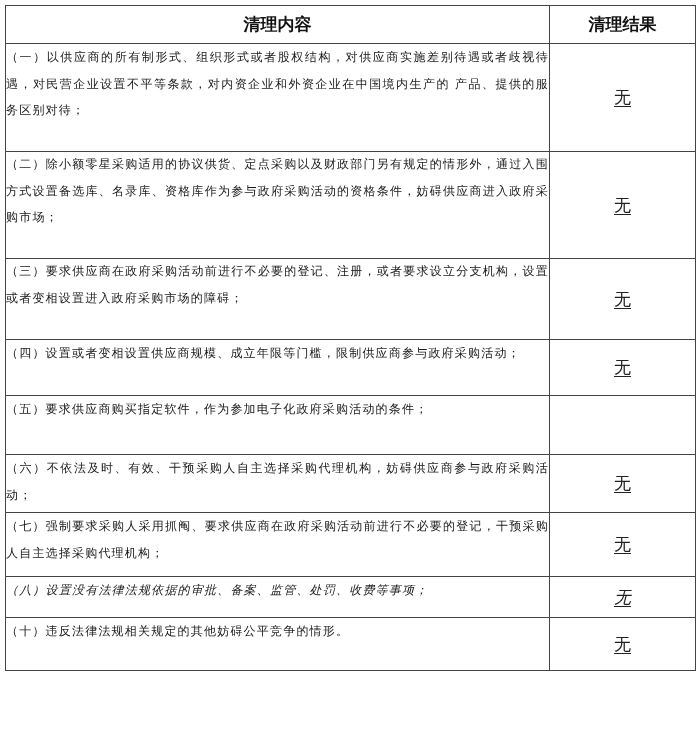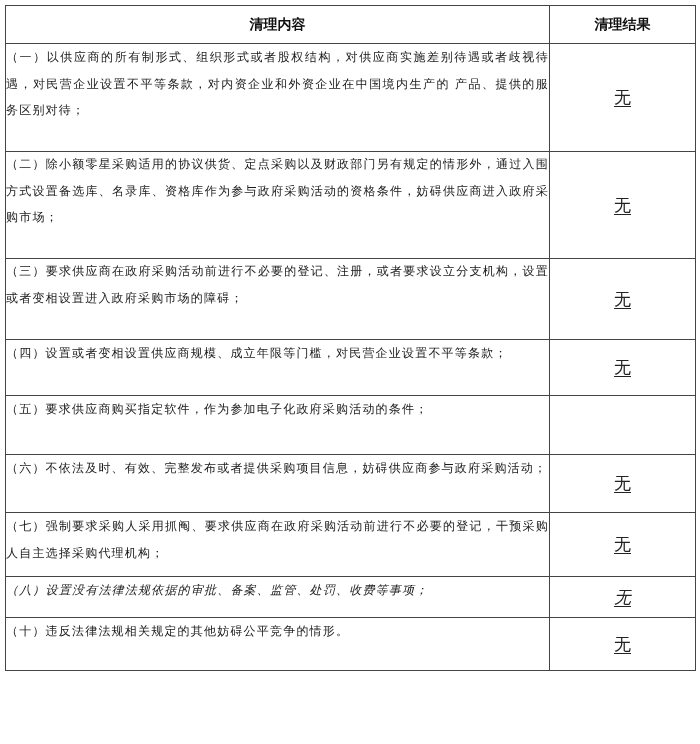--- a/index.html
+++ b/index.html
@@ -26,21 +26,21 @@
     table.review td, table.review th {
       border: 1.5px solid #444;
       padding: 0;
     }
     col.c-content { width: 544px; }
     col.c-result { width: 146px; }
     th.hdr {
       height: 37px;
       font-family: Liberation Serif, serif;
       font-weight: bold;
-      font-size: 14px;
+      font-size: 17px;
       text-align: center;
       vertical-align: middle;
       color: #111;
     }
     td.content {
       font-size: 12px;
       line-height: 26.5px;
       padding: 2px 4px 1px 4px;
       vertical-align: top;
       letter-spacing: 1.2px;
@@ -89,29 +89,29 @@
     </tr>
     <tr class="r2">
       <td class="content">（二）除小额零星采购适用的协议供货、定点采购以及财政部门另有规定的情形外，通过入围方式设置备选库、名录库、资格库作为参与政府采购活动的资格条件，妨碍供应商进入政府采购市场；</td>
       <td class="result"><span>无</span></td>
     </tr>
     <tr class="r3">
       <td class="content">（三）要求供应商在政府采购活动前进行不必要的登记、注册，或者要求设立分支机构，设置或者变相设置进入政府采购市场的障碍；</td>
       <td class="result"><span>无</span></td>
     </tr>
     <tr class="r4">
-      <td class="content">（四）设置或者变相设置供应商规模、成立年限等门槛，对民营企业设置不平等条款；</td>
+      <td class="content">（四）设置或者变相设置供应商规模、成立年限等门槛，限制供应商参与政府采购活动；</td>
       <td class="result"><span>无</span></td>
     </tr>
     <tr class="r5">
       <td class="content">（五）要求供应商购买指定软件，作为参加电子化政府采购活动的条件；</td>
       <td class="result"><span></span></td>
     </tr>
     <tr class="r6">
-      <td class="content">（六）不依法及时、有效、完整发布或者提供采购项目信息，妨碍供应商参与政府采购活动；</td>
+      <td class="content">（六）不依法及时、有效、干预采购人自主选择采购代理机构，妨碍供应商参与政府采购活动；</td>
       <td class="result"><span>无</span></td>
     </tr>
     <tr class="r7">
       <td class="content">（七）强制要求采购人采用抓阄、要求供应商在政府采购活动前进行不必要的登记，干预采购人自主选择采购代理机构；</td>
       <td class="result"><span>无</span></td>
     </tr>
     <tr class="r8">
       <td class="content">（八）设置没有法律法规依据的审批、备案、监管、处罚、收费等事项；</td>
       <td class="result"><span>无</span></td>
     </tr>

